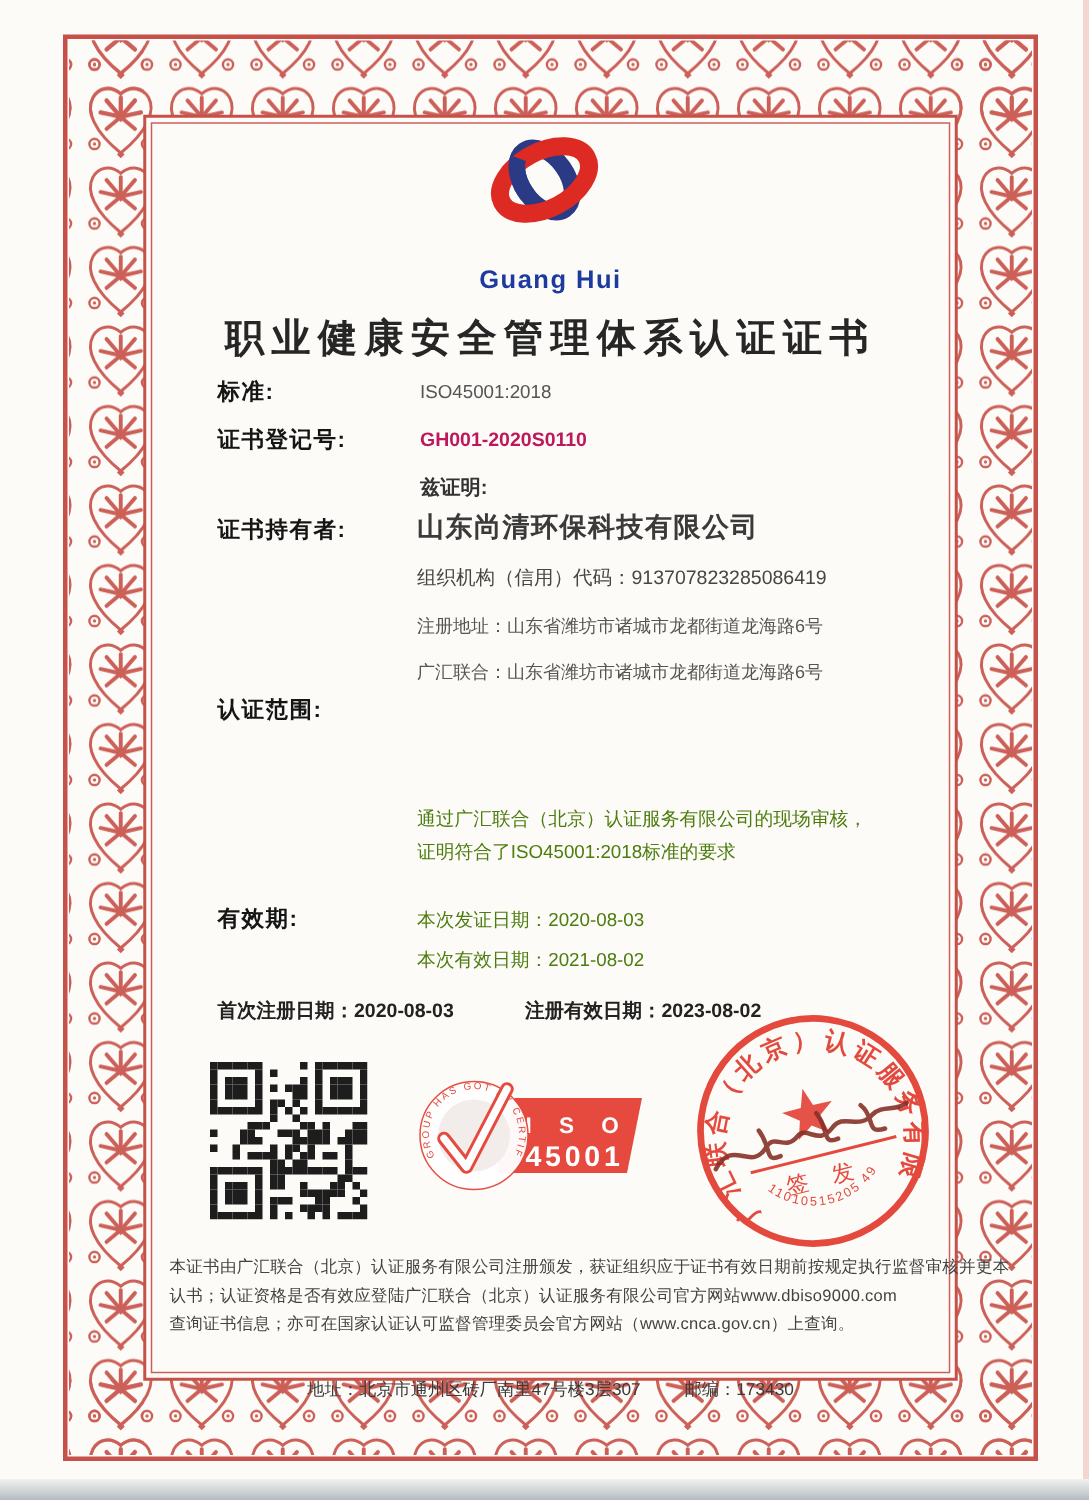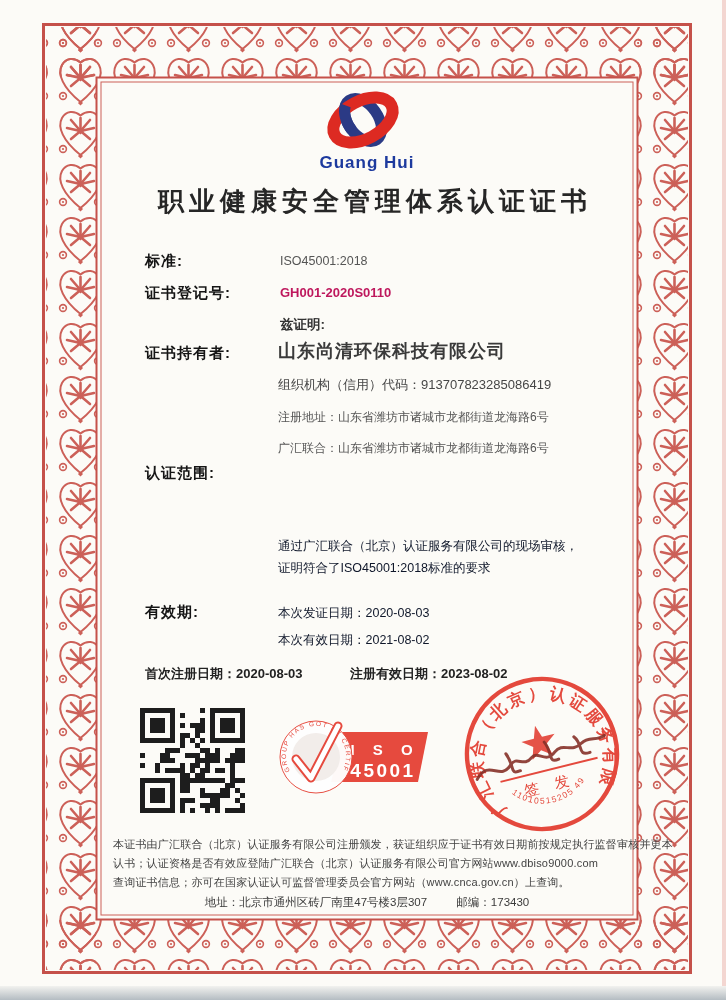--- a/index.html
+++ b/index.html
@@ -2,32 +2,32 @@
 <html><head>
 <meta charset="utf-8">
 <style>
   html,body{margin:0;padding:0;}
   .page{
     position:relative;width:726px;height:1000px;
     background:#fcfbf7;overflow:hidden;
     font-family:"Liberation Sans","DejaVu Sans",sans-serif;
   }
   .abs{position:absolute;}
-  .center-band{left:96px;width:542px;text-align:center;}
+  .center-band{left:96px;width:542px;text-align:center;margin-top:24px;}
   .lbl{font-weight:700;color:#151515;font-size:15px;letter-spacing:1px;}
   .val{color:#555;font-size:12.5px;}
   .val-strong{color:#be185d;font-weight:700;font-size:13px;}
   .brand-name{font-size:17px;font-weight:700;color:#1d3a9e;letter-spacing:1px;}
-  .cert-title{font-size:26px;font-weight:700;color:#262626;letter-spacing:5px;padding-left:8px;}
+  .cert-title{font-size:26px;font-weight:700;color:#262626;letter-spacing:5px;}
   .certify{font-size:13.5px;font-weight:700;color:#333;}
   .holder-val{font-size:18px;font-weight:700;color:#3a3a3a;letter-spacing:1px;}
   .detail{font-size:12px;color:#555;}
   .orgcode{font-size:13px;color:#464646;text-align:right;}
   .scope-val{font-size:11px;color:#4a4a4a;white-space:nowrap;}
-  .audit{font-size:12.5px;color:#0f172a;}
+  .audit{font-size:12.5px;color:#4d7c0f;}
   .datebold{font-size:13px;font-weight:700;color:#222;}
   .footer-line{font-size:11px;color:#424242;letter-spacing:.2px;white-space:nowrap;}
   .footer-addr{font-size:11.5px;color:#3a3a3a;}
   .footer-addr span{margin:0 13px;}
   .seal-box{transform:rotate(-14deg);opacity:.92;}
   .scan-bottom{left:0;right:0;bottom:0;height:14px;
     background:linear-gradient(#f2f2ef, #b4bcc2);}
   .scan-right{right:0;top:0;bottom:0;width:4px;background:#f0cdc7;opacity:.8;}
 </style>
 </head>

